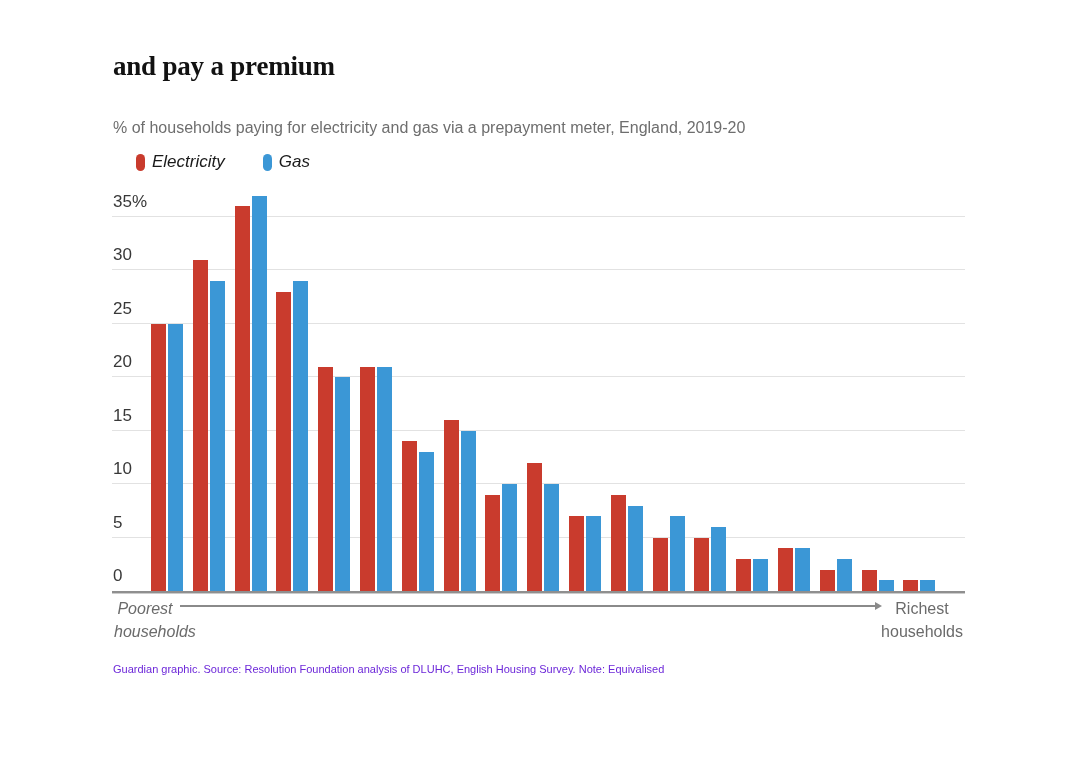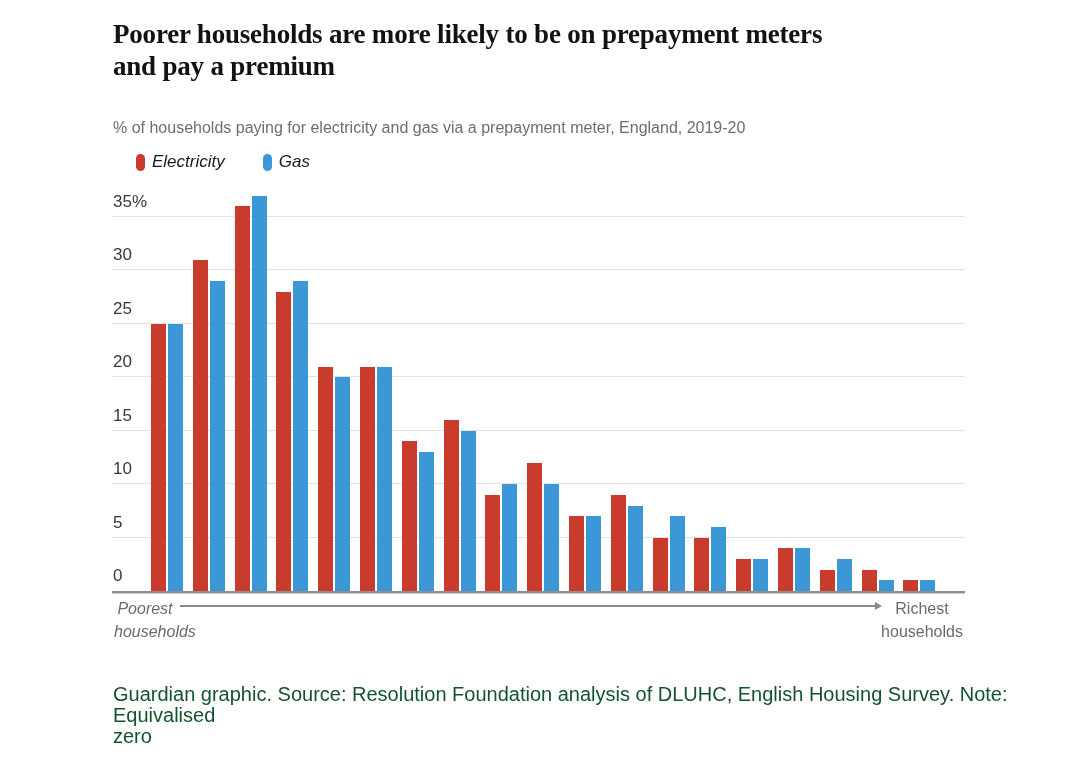--- a/index.html
+++ b/index.html
@@ -57,31 +57,31 @@
   }
   .x-arrow::after {
     content: ""; position: absolute; right: -7px; top: -3px;
     width: 0; height: 0;
     border-left: 7px solid #8a8a8a;
     border-top: 4px solid transparent;
     border-bottom: 4px solid transparent;
   }
 
   .footer {
-    position: absolute; left: 113px; top: 684px; width: 900px;
-    font-size: 20px; line-height: 21px; color: #14532d;
+    position: absolute; left: 113px; top: 659px; width: 900px;
+    font-size: 11px; line-height: 21px; color: #6d28d9;
   }
   .footer span { display: block; }
 </style>
 </head>
 <body>
 
 <div class="page">
 
-  <h1 class="title"><span>Poorer households are more likely to be on prepayment meters</span><br>
+  <h1 class="title"><br>
     <span>and pay a premium</span>
   </h1>
 
   <p class="subtitle">% of households paying for electricity and gas via a prepayment meter, England, 2019-20</p>
 
   <div class="legend">
     <div class="legend-item">
       <span class="legend-swatch" style="background-color: rgb(201, 59, 45);"></span>
       <span class="legend-label">Electricity</span>
     </div>
@@ -153,16 +153,15 @@
       <span>households</span>
     </div>
     <div class="x-arrow"></div>
     <div class="x-right"><span>Richest</span><br>
       <span>households</span>
     </div>
   </div>
 
   <p class="footer">
     <span>Guardian graphic. Source: Resolution Foundation analysis of DLUHC, English Housing Survey. Note: Equivalised</span>
-    <span>zero</span>
   </p>
 
 </div>
 
 </body></html>

